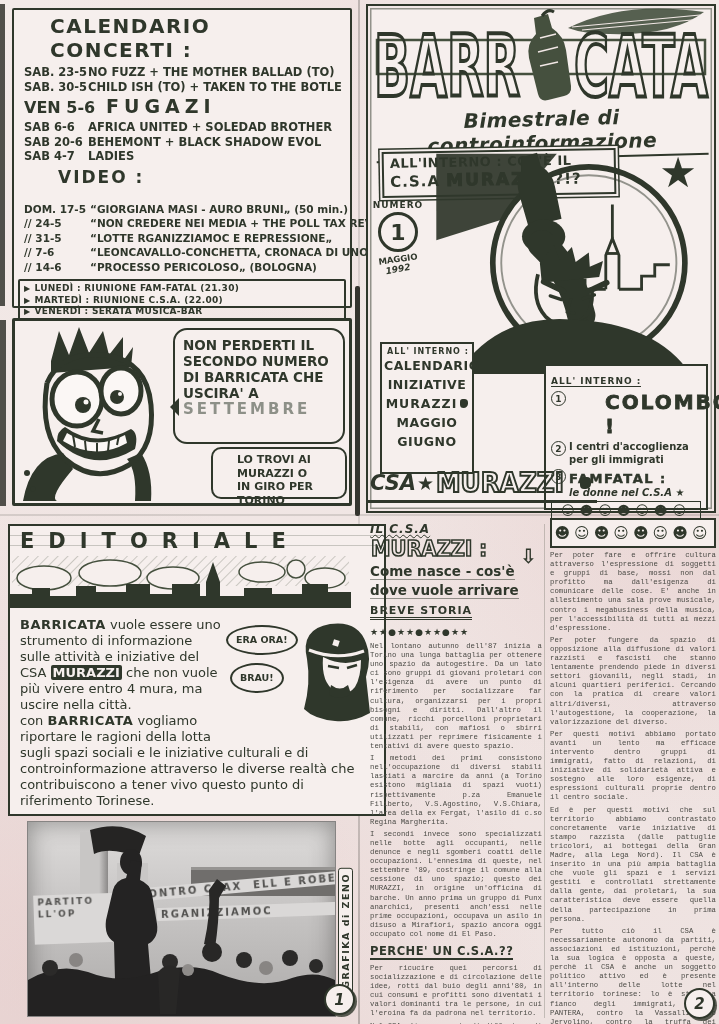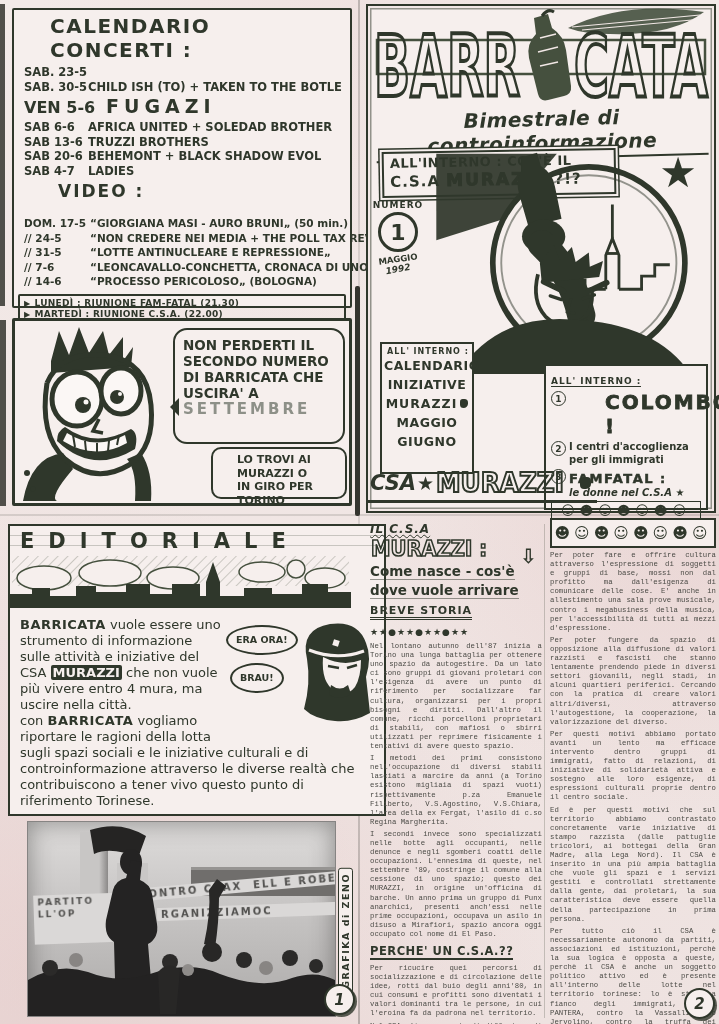--- a/index.html
+++ b/index.html
@@ -163,57 +163,54 @@
   <div class="edge-l1"></div>
   <div class="edge-l2"></div>
   <div class="gutter"></div>
   <div class="gutter-dark"></div>
   <div class="fold-h"></div>
 
   <div class="cal-box">
     <div class="cal-title">CALENDARIO CONCERTI :</div>
     <div class="cal-row">
       <span class="cal-date">SAB. 23-5</span>
+      <span class="cal-act">NO FUZZ + THE MOTHER BALLAD (TO)</span>
     </div>
     <div class="cal-row">
       <span class="cal-date">SAB. 30-5</span>
       <span class="cal-act">CHILD ISH (TO) + TAKEN TO THE BOTLE</span>
     </div>
     <div class="cal-row big">
       <span class="cal-date">VEN 5-6</span>
       <span class="cal-act">FUGAZI</span>
     </div>
     <div class="cal-row">
       <span class="cal-date">SAB 6-6</span>
       <span class="cal-act">AFRICA UNITED + SOLEDAD BROTHER</span>
-    </div>
-    <div class="cal-row">
-      <span class="cal-date">SAB 13-6</span>
-      <span class="cal-act">TRUZZI BROTHERS</span>
     </div>
     <div class="cal-row">
       <span class="cal-date">SAB 20-6</span>
       <span class="cal-act">BEHEMONT + BLACK SHADOW EVOL</span>
     </div>
     <div class="cal-row">
       <span class="cal-date">SAB 4-7</span>
       <span class="cal-act">LADIES</span>
     </div>
     <div class="video-title">VIDEO :</div>
     <div class="vid-row">
       <span class="vid-date">DOM. 17-5</span>
       <span class="vid-title-txt">“GIORGIANA MASI - AURO BRUNI„ (50 min.)</span>
     </div>
     <div class="vid-row">
       <span class="vid-date">//  24-5</span>
       <span class="vid-title-txt">“NON CREDERE NEI MEDIA + THE POLL TAX REVOLT„</span>
     </div>
     <div class="vid-row">
       <span class="vid-date">//  31-5</span>
-      <span class="vid-title-txt">“LOTTE ANTINUCLEARE E REPRESSIONE„</span>
+      <span class="vid-title-txt">“LOTTE RGANIZZIAMOC E REPRESSIONE„</span>
     </div>
     <div class="vid-row">
       <span class="vid-date">//  7-6</span>
       <span class="vid-title-txt">“LEONCAVALLO-CONCHETTA, CRONACA DI UNO SGOMBERO„</span>
     </div>
     <div class="vid-row">
       <span class="vid-date">//  14-6</span>
       <span class="vid-title-txt">“PROCESSO PERICOLOSO„ (BOLOGNA)</span>
     </div>
     <div class="week-box">

